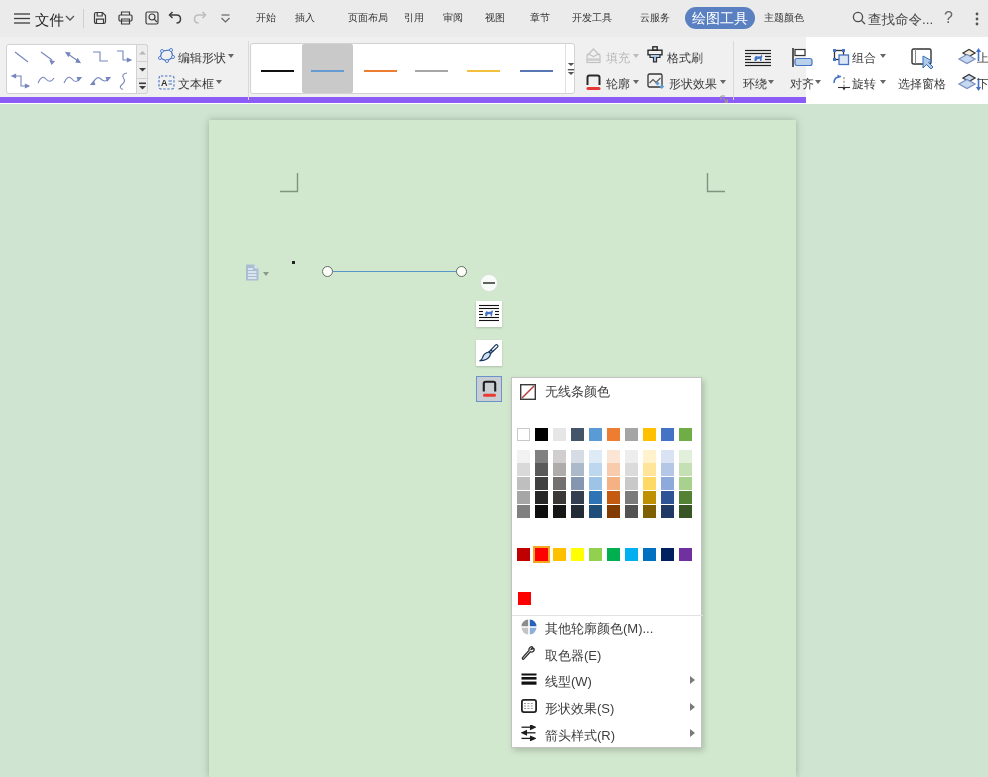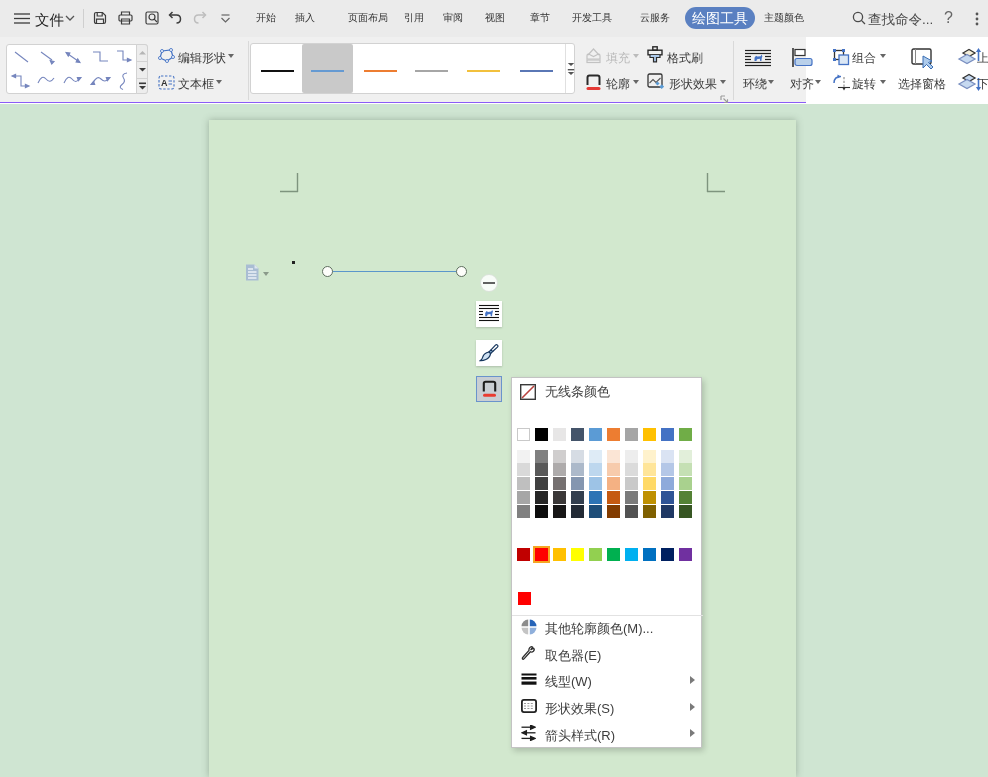--- a/index.html
+++ b/index.html
@@ -4,21 +4,21 @@
 <style>
 * { margin:0; padding:0; box-sizing:border-box; }
 html,body { width:988px; height:777px; overflow:hidden; }
 body { font-family:"Liberation Sans",sans-serif; position:relative; }
 .abs { position:absolute; }
 
 #topbar { position:absolute; left:0; top:0; width:988px; height:37px; background:#ebebeb; }
 #topbar .tab { position:absolute; top:11px; font-size:10px; color:#333; white-space:nowrap; }
 #pill { position:absolute; left:685px; top:7px; width:70px; height:22px; background:#5a80c1; border-radius:11px; color:#fff; font-size:14px; text-align:center; line-height:22px; }
 
-#ribbon { position:absolute; left:0; top:37px; width:806px; height:66px; background:#f0f0f0; border-bottom:1px solid #8b5cf6; }
+#ribbon { position:absolute; left:0; top:37px; width:806px; height:66px; background:#f0f0f0; border-bottom:6px solid #8b5cf6; }
 .vsep { position:absolute; width:1px; background:#d9d9d9; }
 .rlabel { position:absolute; font-size:12px; color:#3b3b3b; white-space:nowrap; }
 .dd { position:absolute; width:0; height:0; border-left:3.5px solid transparent; border-right:3.5px solid transparent; border-top:4px solid #666; }
 
 #canvas { position:absolute; left:0; top:104px; width:988px; height:673px; background:#cfe5d2; }
 #page { position:absolute; left:209px; top:16px; width:587px; height:657px; background:#d2e8ce; box-shadow:0 0 7px rgba(90,110,90,0.45); }
 
 .fbtn { position:absolute; width:26px; height:26px; background:#fff; box-shadow:0 1px 2px rgba(0,0,0,0.18); }
 
 #menu { position:absolute; left:511px; top:377px; width:191px; height:371px; background:#fff; border:1px solid #c3c3c3; box-shadow:2px 3px 6px rgba(0,0,0,0.18); }

